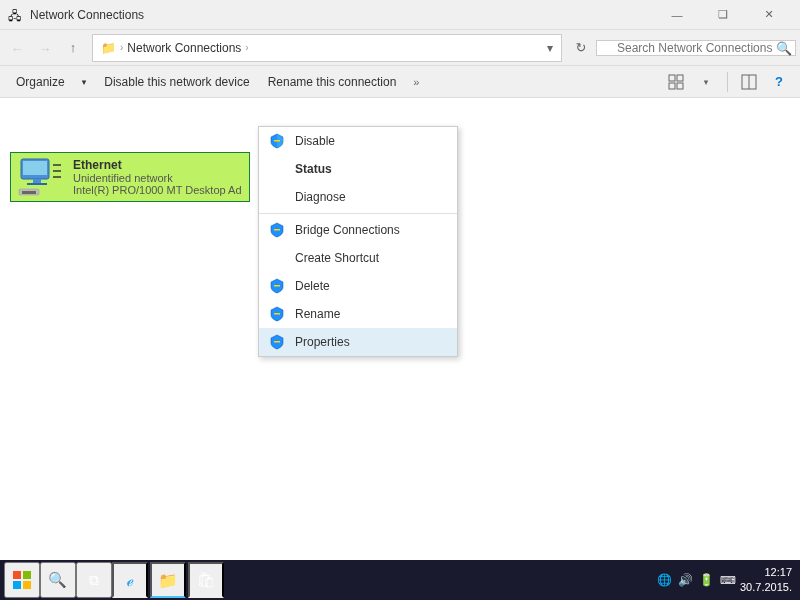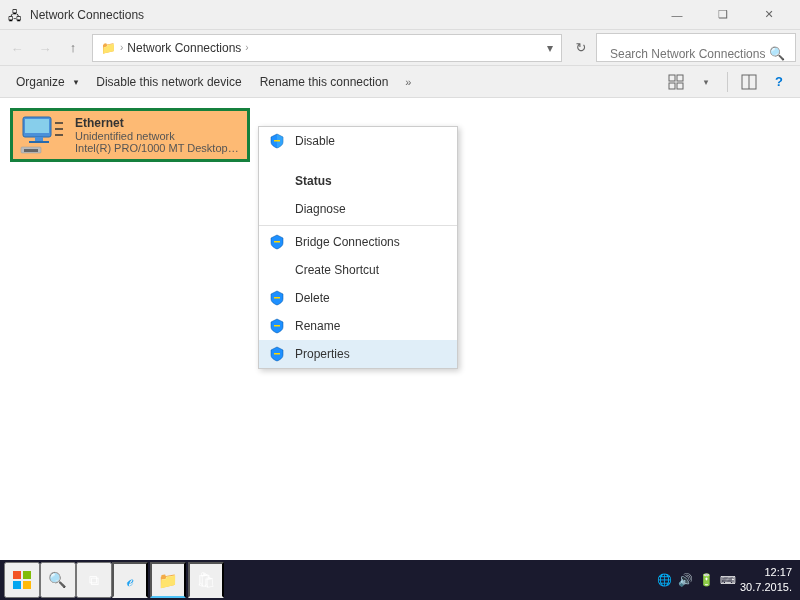--- a/index.html
+++ b/index.html
@@ -54,25 +54,25 @@
     .breadcrumb-item { color: #333; }
     .breadcrumb-arrow { color: #999; font-size: 10px; }
     .address-dropdown { margin-left: auto; color: #666; cursor: pointer; }
     .refresh-btn {
       width: 26px; height: 26px;
       border: none; background: transparent;
       cursor: pointer; display: flex; align-items: center; justify-content: center;
       color: #666; font-size: 13px;
     }
     .search-box {
-      width: 200px; height: 29px;
+      width: 200px; height: 16px;
       border: 1px solid #ccc;
       background: white;
-      display: flex; align-items: flex-end;
-      padding: 0 13px;
+      display: flex; align-items: flex-start;
+      padding: 0 20px;
       gap: 4px;
     }
     .search-input {
       border: none; outline: none;
       font-size: 12px; color: #999;
       flex: 1; background: transparent;
     }
 
     
     .toolbar {
@@ -81,21 +81,21 @@
       display: flex;
       align-items: center;
       padding: 0 8px;
       border-bottom: 1px solid #ddd;
       gap: 2px;
     }
     .toolbar-btn {
       height: 24px; padding: 0 8px;
       border: none; background: transparent;
       cursor: pointer; font-size: 12px; color: #333;
-      border-radius: 2px; display: flex; align-items: center; gap: 9px;
+      border-radius: 2px; display: flex; align-items: center; gap: 17px;
     }
     .toolbar-separator { width: 1px; height: 20px; background: #ccc; margin: 0 4px; }
     .toolbar-overflow {
       width: 20px; height: 24px;
       border: none; background: transparent;
       cursor: pointer; font-size: 11px; color: #666;
       display: flex; align-items: center; justify-content: center;
     }
     .toolbar-right { margin-left: auto; display: flex; align-items: center; gap: 4px; }
     .view-btn {
@@ -117,23 +117,24 @@
       padding: 10px;
       position: relative;
     }
 
     
     .network-item {
       width: 240px;
       display: flex;
       align-items: center;
       padding: 4px 6px;
-      background: #fdba74;
-      border: 3px solid #15803d;
+      background: #bef264;
+      border: 1px solid #15803d;
       cursor: pointer;
+      margin-top: 44px;
     }
     .network-icon {
       width: 48px; height: 40px;
       margin-right: 8px;
       flex-shrink: 0;
     }
     .network-info { flex: 1; overflow: hidden; }
     .network-name { font-weight: bold; font-size: 12px; color: #333; }
     .network-status { font-size: 11px; color: #555; }
     .network-adapter { font-size: 11px; color: #555; white-space: nowrap; overflow: hidden; text-overflow: ellipsis; }
@@ -152,21 +153,21 @@
     .ctx-item {
       height: 28px;
       display: flex;
       align-items: center;
       padding: 0 12px 0 36px;
       cursor: pointer;
       font-size: 12px;
       color: #333;
       position: relative;
     }
-    .ctx-item.bold { font-weight: bold; margin-top: 12px; }
+    .ctx-item.bold { font-weight: bold; }
     .ctx-item.highlighted { background: #e0eef8; }
     .ctx-icon {
       position: absolute;
       left: 8px;
       width: 20px;
       height: 20px;
       display: flex;
       align-items: center;
       justify-content: center;
     }

